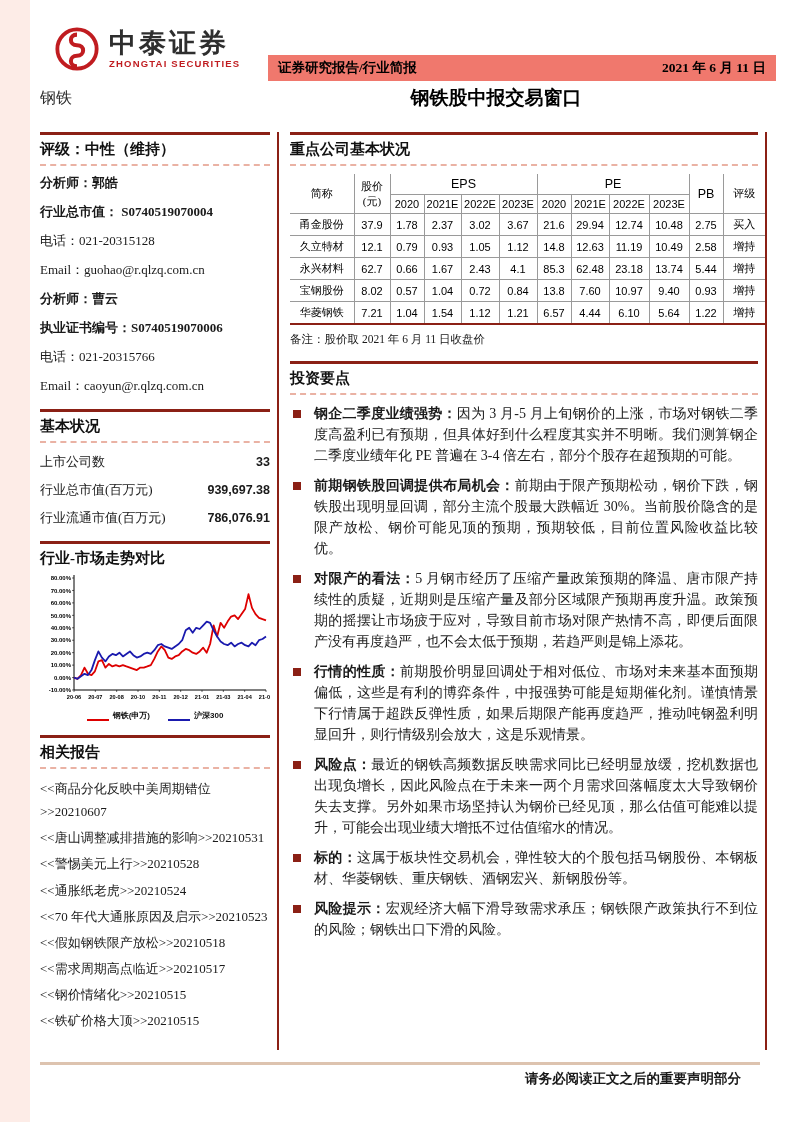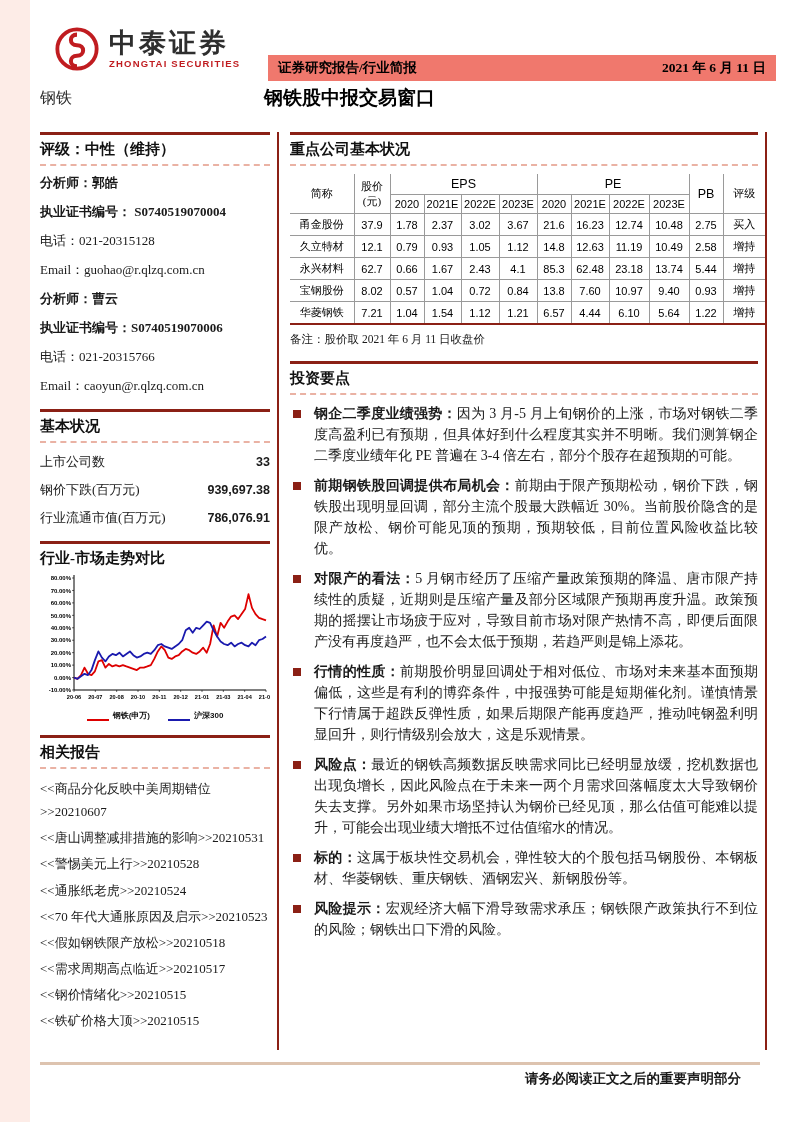--- a/index.html
+++ b/index.html
@@ -13,21 +13,21 @@
   .logo{position:absolute;left:54px;top:26px;display:flex;align-items:center;gap:9px;}
   .logo-text{display:flex;flex-direction:column;line-height:1.05;}
   .logo-cn{font-weight:bold;font-size:27px;letter-spacing:3px;color:#2e2e2e;font-family:"Liberation Serif",serif;}
   .logo-en{font-weight:bold;font-size:9.5px;letter-spacing:1.2px;color:#c01c20;font-family:"Liberation Sans",sans-serif;margin-top:2px;}
   .banner{
     position:absolute;left:268px;top:55px;width:508px;height:26px;background:#f0786d;
     color:#000000;display:flex;justify-content:space-between;align-items:center;
     padding:0 10px;box-sizing:border-box;font-weight:bold;font-size:13.5px;
   }
   .industry-label{position:absolute;left:40px;top:88px;font-size:16px;color:#2b2b2b;font-family:"Liberation Sans",sans-serif;}
-  .report-title{position:absolute;left:264px;top:85px;width:508px;text-align:left;font-weight:bold;font-size:19px;color:#000;font-family:"Liberation Sans",sans-serif;}
+  .report-title{position:absolute;left:242px;top:85px;width:508px;text-align:center;font-weight:bold;font-size:19px;color:#000;font-family:"Liberation Sans",sans-serif;}
   
   .vline{position:absolute;top:132px;height:918px;width:2px;background:#8b2015;}
   .vline.mid{left:277px;}
   .vline.right{left:765px;}
   
   .col-left{position:absolute;left:40px;top:132px;width:230px;}
   .col-right{position:absolute;left:290px;top:132px;width:468px;}
   .sec{border-top:3px solid #8b2015;padding-top:5px;margin-bottom:14px;}
   .sec-title{font-weight:bold;font-size:15px;color:#111;}
   .dashed{border-bottom:2px dashed #eab2a4;margin:5px 0 8px;}
@@ -92,39 +92,39 @@
 
 <div class="col-left">
 
   <section class="sec">
     <div class="sec-title">
       <span>评级：</span><span>中性（维持）</span>
     </div>
     <div class="dashed"></div>
     <div class="analysts">
       <p class="b">分析师：郭皓</p>
-      <p class="b">执业证书编号： S0740519070004</p>
+      <p class="b">行业总市值： S0740519070004</p>
       <p>电话：021-20315128</p>
       <p>Email：guohao@r.qlzq.com.cn</p>
       <p class="b">分析师：曹云</p>
       <p class="b">执业证书编号：S0740519070006</p>
       <p>电话：021-20315766</p>
       <p>Email：caoyun@r.qlzq.com.cn</p>
     </div>
   </section>
 
   <section class="sec">
     <div class="sec-title">基本状况</div>
     <div class="dashed"></div>
     <div class="kv">
       <span>上市公司数</span>
       <span class="v">33</span>
     </div>
     <div class="kv">
-      <span>钢价下跌(百万元)</span>
+      <span>行业总市值(百万元)</span>
       <span class="v">939,697.38</span>
     </div>
     <div class="kv">
       <span>行业流通市值(百万元)</span>
       <span class="v">786,076.91</span>
     </div>
   </section>
 
   <section class="sec">
     <div class="sec-title">行业-市场走势对比</div>
@@ -251,21 +251,21 @@
       </thead>
       <tbody>
           <tr>
             <td class="cn">甬金股份</td>
             <td>37.9</td>
             <td>1.78</td>
             <td>2.37</td>
             <td>3.02</td>
             <td>3.67</td>
             <td>21.6</td>
-            <td>16.23</td>
+            <td>29.94</td>
             <td>12.74</td>
             <td>10.48</td>
             <td>2.75</td>
             <td class="cn">买入</td>
           </tr>
           <tr>
             <td class="cn">久立特材</td>
             <td>12.1</td>
             <td>0.79</td>
             <td>0.93</td>

